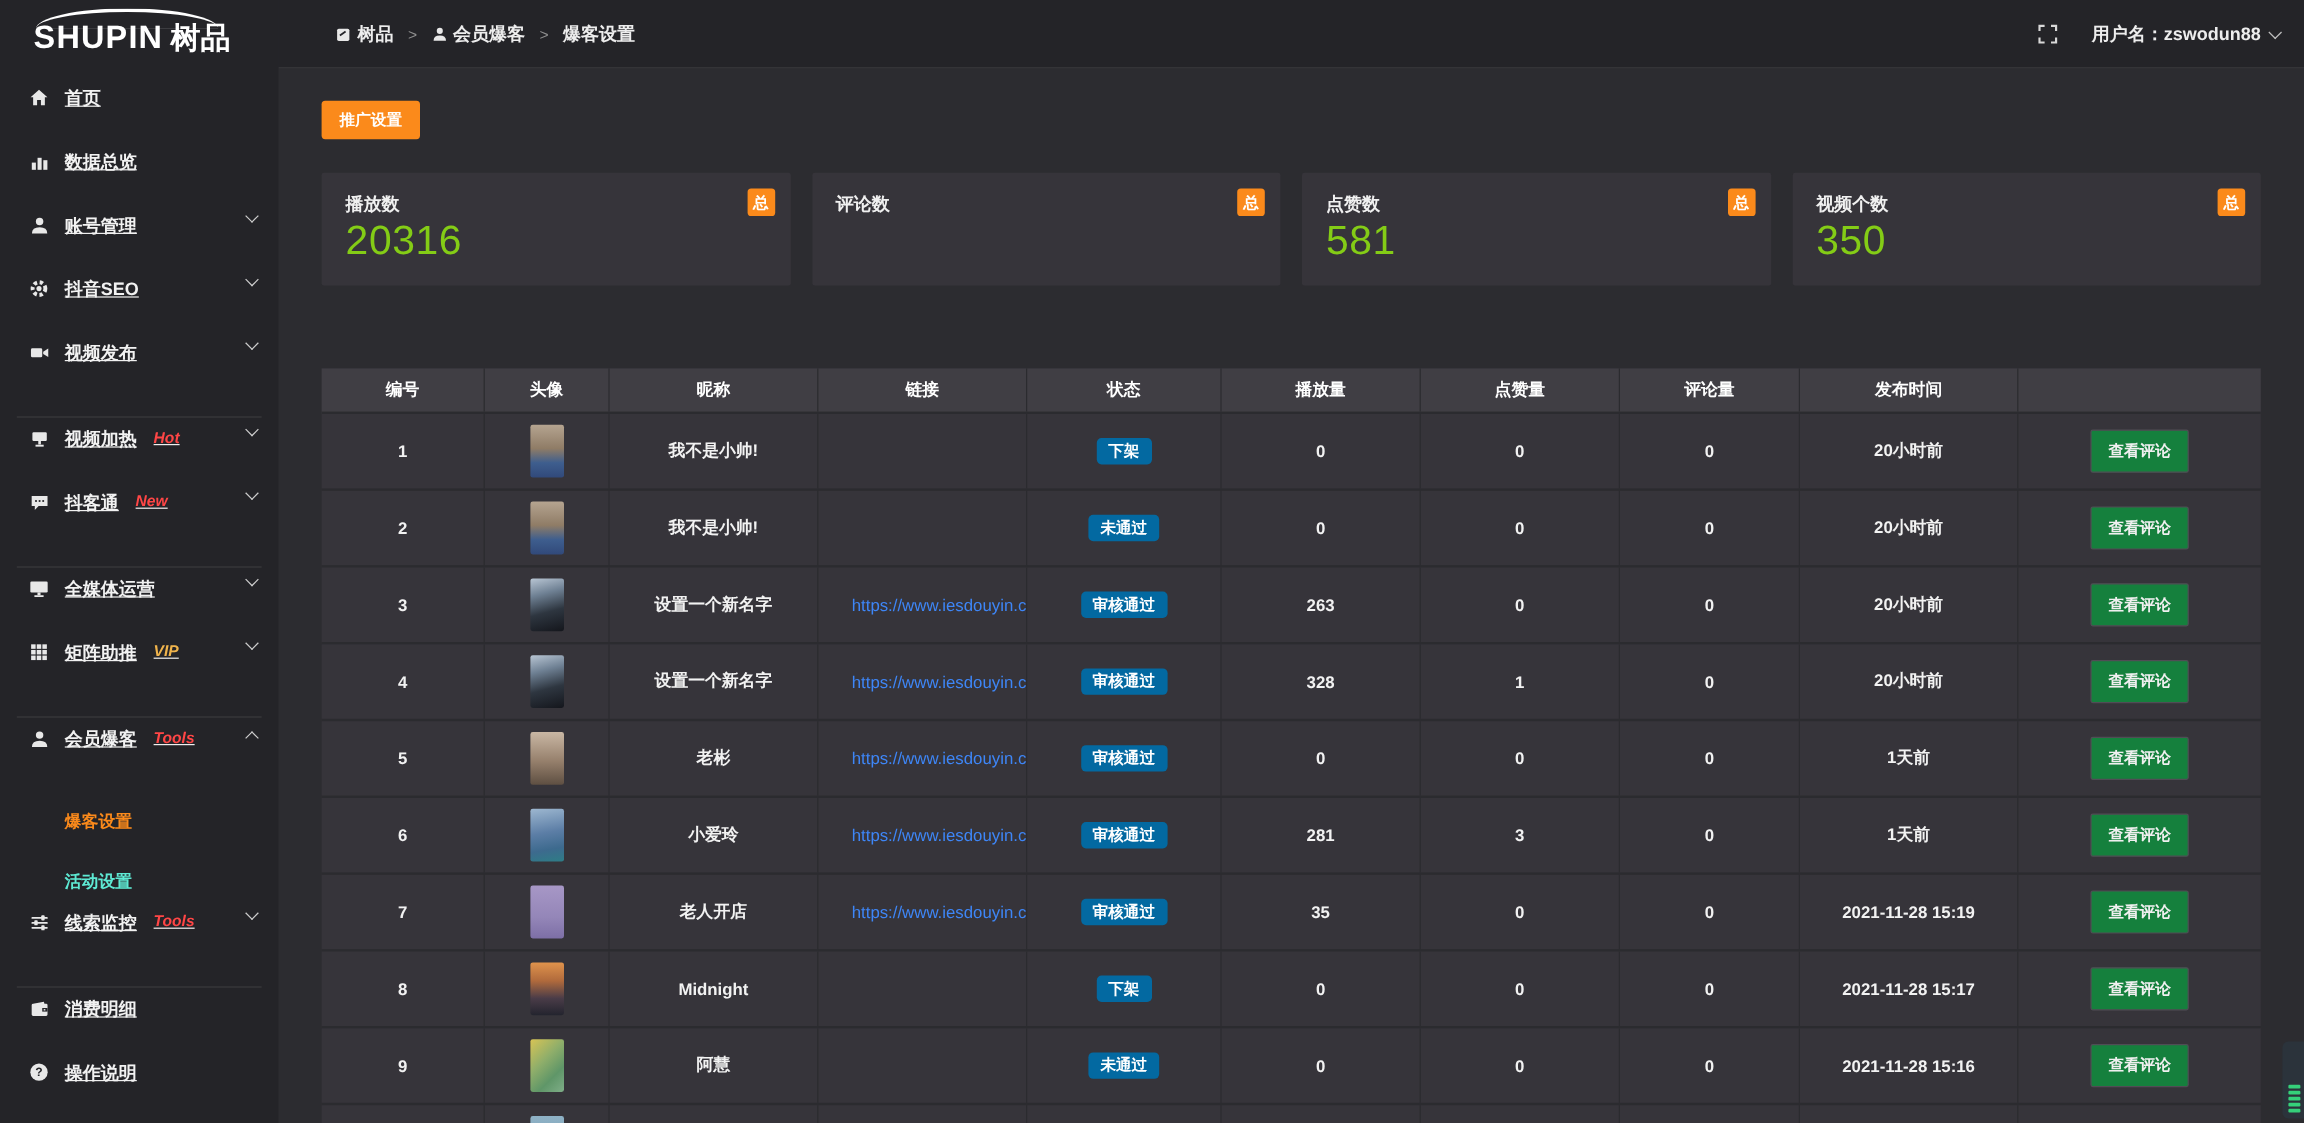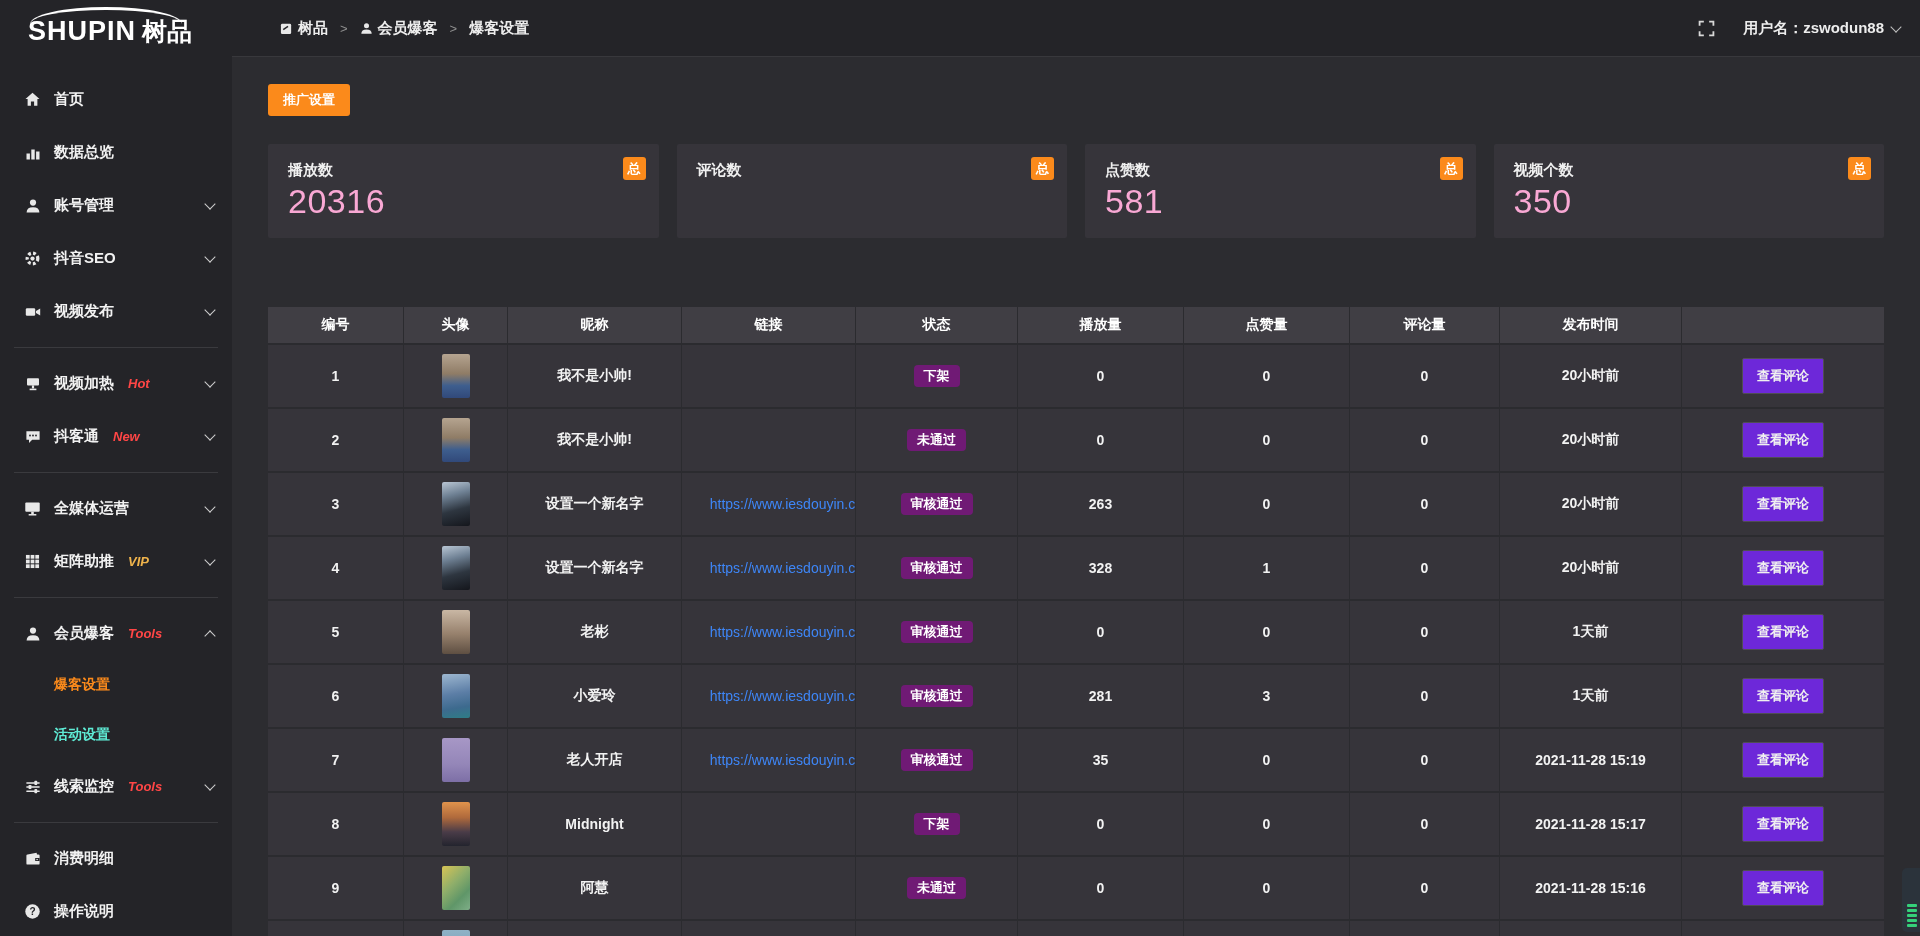--- a/index.html
+++ b/index.html
@@ -9,21 +9,21 @@
     font-family:"Liberation Sans","DejaVu Sans",sans-serif;
   }
   
   .sidebar{position:absolute;left:0;top:0;width:232px;height:936px;background:#242428;z-index:3;}
   .logo{padding:7px 0 0 28px;height:52px;}
   .logo-arc{width:152px;height:14px;border-top:3px solid #fff;border-radius:50% 50% 0 0/100% 100% 0 0;margin-left:2px;}
   .logo-line{display:flex;align-items:baseline;margin-top:-9px;}
   .logo-en{font-size:27px;font-weight:800;letter-spacing:1px;color:#fff;}
   .logo-cn{font-size:25px;font-weight:800;color:#fff;margin-left:6px;}
   .nav{padding-top:14px;}
-  .nav-item{display:flex;align-items:center;height:53px;padding:0 18px 0 24px;cursor:pointer;}
+  .nav-item{display:flex;height:53px;padding:0 18px 0 24px;cursor:pointer;text-decoration:underline;}
   .nav-item .ic{width:17px;height:17px;flex:none;display:flex;align-items:center;justify-content:center;}
   .nav-item .lbl{font-size:15px;font-weight:700;color:#f2f2f2;margin-left:13px;white-space:nowrap;}
   .tag{font-size:13px;font-weight:800;font-style:italic;margin-left:14px;}
   .tag-red{color:#ff4646;}
   .tag-gold{color:#f0b44c;}
   .chev{width:7px;height:7px;border-right:1.7px solid #cfcfcf;border-bottom:1.7px solid #cfcfcf;transform:rotate(45deg);margin-left:auto;margin-top:-3px;flex:none;}
   .chev.up{transform:rotate(-135deg);margin-top:4px;}
   .nav-divider{height:1px;background:#3a3a3e;margin:9px 14px;}
   .sub-item{height:50px;display:flex;align-items:center;padding-left:54px;font-size:14px;font-weight:700;color:#5eead4;cursor:pointer;}
   .sub-item.active{color:#fb8a1b;}
@@ -38,21 +38,21 @@
   .user-chip{display:flex;align-items:center;font-size:15px;font-weight:700;color:#ededed;cursor:pointer;}
   .user-chip .chev{margin-left:8px;border-color:#bfbfbf;}
   
   .main{position:absolute;left:232px;top:56px;right:0;bottom:0;padding:28px 36px 0 36px;}
   .promo-btn{background:#fb8a1b;color:#fff;border:none;border-radius:3px;font-size:13px;font-weight:700;
     padding:7px 15px;cursor:pointer;font-family:inherit;}
   
   .cards{display:flex;gap:18px;margin-top:28px;}
   .card{flex:1;height:94px;background:#36343a;border-radius:2px;position:relative;padding:17px 20px;box-sizing:border-box;}
   .card-label{font-size:15px;font-weight:700;color:#f0f0f0;}
-  .card-value{font-size:34px;color:#f9a8d4;margin-top:2px;letter-spacing:0.5px;}
+  .card-value{font-size:34px;color:#84cc16;margin-top:2px;letter-spacing:0.5px;}
   .card-badge{position:absolute;top:13px;right:13px;width:23px;height:23px;background:#fb8a1b;color:#fff;
     border-radius:3px;font-size:13px;font-weight:700;display:flex;align-items:center;justify-content:center;}
   
   .table{margin-top:69px;}
   .thead{display:flex;background:#403e44;height:36px;border-bottom:2px solid #2b2b2f;}
   .thead .cell{font-size:14px;font-weight:700;color:#fff;font-family:Liberation Serif, serif;}
   .trow{display:flex;background:#36343a;height:64px;box-sizing:border-box;border-bottom:2px solid #2b2b2f;}
   .cell{display:flex;align-items:center;justify-content:center;box-sizing:border-box;border-right:1px solid #2b2b2f;overflow:hidden;}
   .c1{width:136px}.c2{width:104px}.c3{width:174px}.c4{width:174px}.c5{width:162px}
   .c6{width:166px}.c7{width:166px}.c8{width:150px}.c9{width:182px}.c10{width:202px;border-right:none}
@@ -60,22 +60,22 @@
   .avatar{width:28px;height:44px;border-radius:2px;flex:none;}
   .av1,.av2{background:linear-gradient(180deg,#b5a490 0%,#8f7c66 45%,#3e5e8e 72%,#31497a 100%);}
   .av3,.av4{background:linear-gradient(165deg,#b9c6d4 0%,#6f8194 30%,#2e3640 62%,#14161c 100%);}
   .av5{background:linear-gradient(180deg,#c9b7a4 0%,#96806c 55%,#5e4f42 100%);}
   .av6{background:linear-gradient(170deg,#9db7d0 0%,#5c7ea6 45%,#3d6a8e 75%,#2e7d86 100%);}
   .av7{background:linear-gradient(180deg,#a797c6 0%,#9486b8 60%,#7d6fa6 100%);}
   .av8{background:linear-gradient(180deg,#e0934c 0%,#b06a3c 35%,#4a3c48 68%,#23242e 100%);}
   .av9{background:linear-gradient(135deg,#d8c455 0%,#8fae6a 40%,#5f9668 70%,#7fae88 100%);}
   .av10{background:linear-gradient(180deg,#8fb2c6 0%,#6f93ac 100%);}
   .link{font-size:14px;color:#3e86f7;text-decoration:none;white-space:nowrap;cursor:pointer;padding-left:28px;}
-  .badge{background:#701a75;color:#fff;font-size:13px;font-weight:700;padding:2px 10px;border-radius:4px;white-space:nowrap;}
-  .view-btn{background:#6d28d9;border:1px solid #504d55;color:#f0f0f0;font-size:13px;font-weight:700;
+  .badge{background:#0369a1;color:#fff;font-size:13px;font-weight:700;padding:2px 10px;border-radius:4px;white-space:nowrap;}
+  .view-btn{background:#15803d;border:1px solid #504d55;color:#f0f0f0;font-size:13px;font-weight:700;
     padding:8px 14px;border-radius:2px;cursor:pointer;font-family:inherit;white-space:nowrap;}
   
   .svc{position:absolute;right:0;bottom:4px;width:18px;height:64px;background:#2b333b;border-radius:5px 0 0 5px;
     padding:4px 0 5px 5px;box-sizing:border-box;display:flex;flex-direction:column;justify-content:flex-end;gap:2px;z-index:5;}
   .svc i{display:block;width:10px;height:3px;background:#35d07a;border-radius:1px;}
   svg{display:block;}
 </style>
 </head>
 <body>
 

